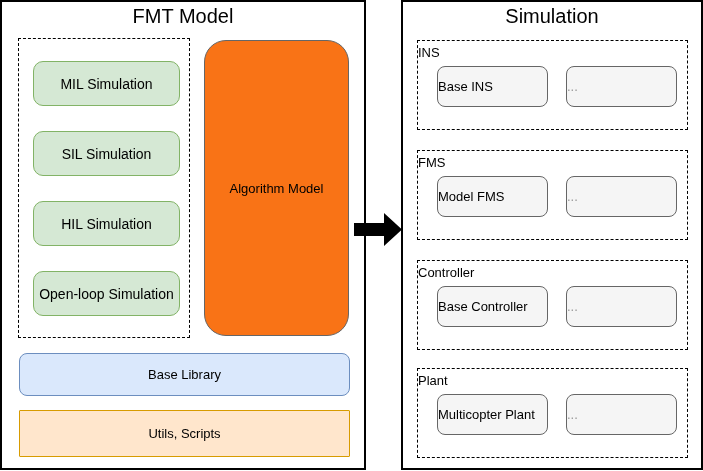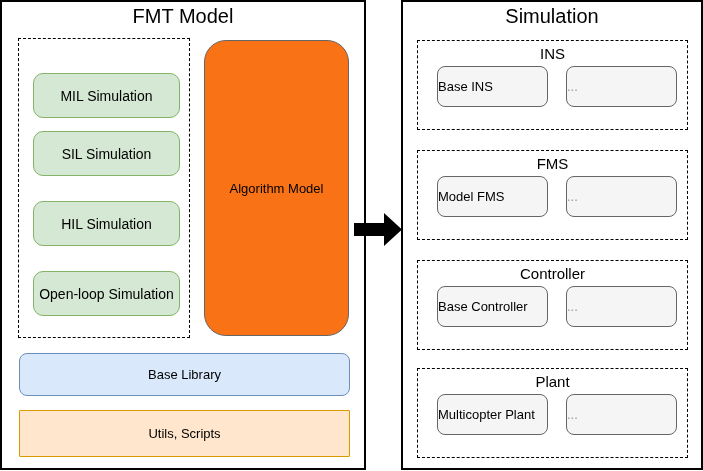--- a/index.html
+++ b/index.html
@@ -42,21 +42,21 @@
     position: absolute;
     left: 31px;
     width: 147px; height: 45px;
     background: #d5e8d4;
     border: 1px solid #82b366;
     border-radius: 10px;
     display: flex; align-items: center; justify-content: center;
     font-size: 14px;
     text-align: center;
   }
-  .sim-0 { top: 59px; margin-top: 12px; }
+  .sim-0 { top: 59px; }
   .sim-1 { top: 129px; }
   .sim-2 { top: 199px; }
   .sim-3 { top: 269px; }
 
   .algorithm-box {
     position: absolute;
     left: 202px; top: 38px;
     width: 145px; height: 296px;
     background: #f97316;
     border: 1px solid #666666;
@@ -95,22 +95,21 @@
     border: 1px dashed #000000;
   }
   .group-0 { top: 38px; }
   .group-1 { top: 148px; }
   .group-2 { top: 258px; }
   .group-3 { top: 366px; }
 
   .group-title {
     position: absolute;
     top: 4px; left: 0; right: 0;
-    text-align: center;
-    font-size: 15px;
+    font-size: 13px;
   }
   .module-box {
     position: absolute;
     top: 25px;
     width: 111px; height: 41px;
     background: #f5f5f5;
     border: 1px solid #666666;
     border-radius: 8px;
     display: flex; align-items: center; 
     font-size: 13px;

